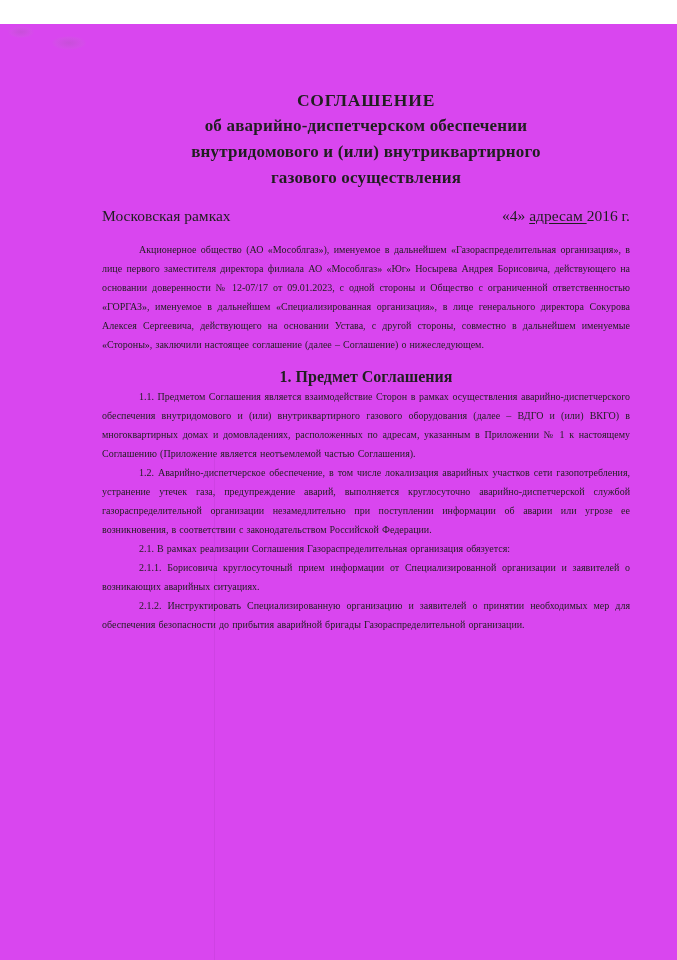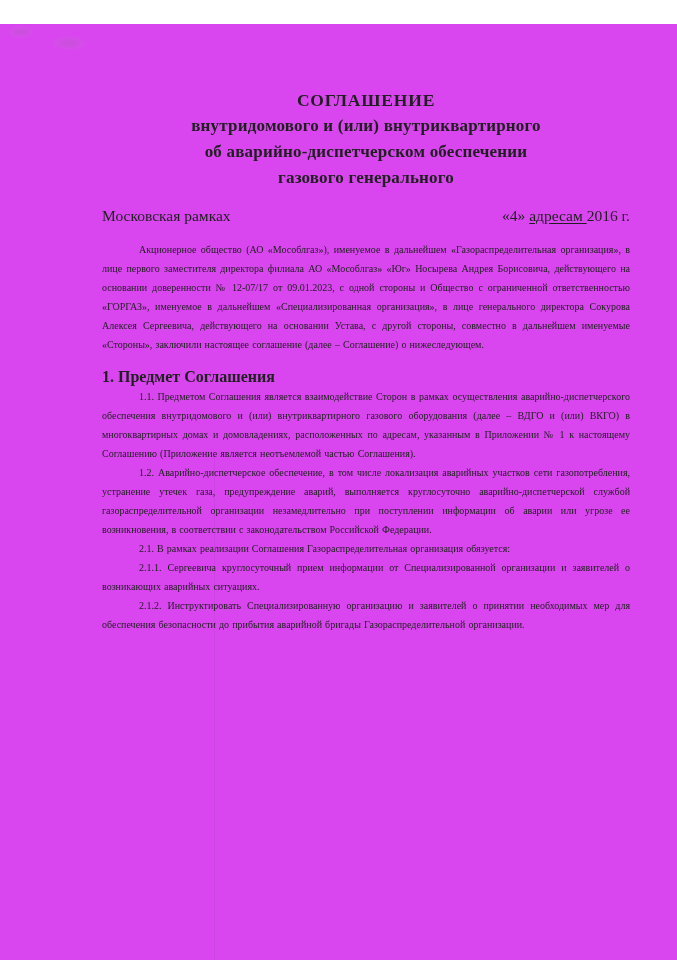--- a/index.html
+++ b/index.html
@@ -80,48 +80,49 @@
     text-align: justify;
     text-indent: 37px;
     word-spacing: 0.06em;
   }
   .preamble { margin-top: 14px; }
   .section-heading {
     margin: 13px 0 0 0;
     font-size: 16px;
     font-weight: bold;
     line-height: 20px;
+    text-align: center;
   }
   .section-heading.gap-large { margin-top: 29px; }
 </style>
 </head>
 <body>
 
 <div class="page">
 
   <div class="smudge s1"></div>
   <div class="smudge s2"></div>
   <div class="vline"></div>
   <div class="page-edge"></div>
 
   <header class="title-block">
     <div class="title-line main">СОГЛАШЕНИЕ</div>
+    <div class="title-line">об аварийно-диспетчерском обеспечении</div>
     <div class="title-line">внутридомового и (или) внутриквартирного</div>
-    <div class="title-line">об аварийно-диспетчерском обеспечении</div>
-    <div class="title-line">газового генерального</div>
+    <div class="title-line">газового осуществления</div>
   </header>
 
   <div class="meta-row">
     <span class="place">Московская рамках</span>
     <span class="date"><span style="white-space:pre">«4» </span><span class="underlined">адресам </span><span>2016 г.</span></span>
   </div>
 
   <p class="para preamble">Акционерное общество (АО «Мособлгаз»), именуемое в дальнейшем «Газораспределительная организация», в лице первого заместителя директора филиала АО «Мособлгаз» «Юг» Носырева Андрея Борисовича, действующего на основании доверенности № 12-07/17 от 09.01.2023, с одной стороны и Общество с ограниченной ответственностью «ГОРГАЗ», именуемое в дальнейшем «Специализированная организация», в лице генерального директора Сокурова Алексея Сергеевича, действующего на основании Устава, с другой стороны, совместно в дальнейшем именуемые «Стороны», заключили настоящее соглашение (далее – Соглашение) о нижеследующем.</p>
 
   <h2 class="section-heading">1. Предмет Соглашения</h2>
   <p class="para">1.1. Предметом Соглашения является взаимодействие Сторон в рамках осуществления аварийно-диспетчерского обеспечения внутридомового и (или) внутриквартирного газового оборудования (далее – ВДГО и (или) ВКГО) в многоквартирных домах и домовладениях, расположенных по адресам, указанным в Приложении № 1 к настоящему Соглашению (Приложение является неотъемлемой частью Соглашения).</p>
   <p class="para">1.2. Аварийно-диспетчерское обеспечение, в том числе локализация аварийных участков сети газопотребления, устранение утечек газа, предупреждение аварий, выполняется круглосуточно аварийно-диспетчерской службой газораспределительной организации незамедлительно при поступлении информации об аварии или угрозе ее возникновения, в соответствии с законодательством Российской Федерации.</p>
 
   <p class="para">2.1. В рамках реализации Соглашения Газораспределительная организация обязуется:</p>
-  <p class="para">2.1.1. Сергеевича круглосуточный прием информации от Специализированной организации и заявителей о возникающих аварийных ситуациях.</p>
+  <p class="para">2.1.1. Борисовича круглосуточный прием информации от Специализированной организации и заявителей о возникающих аварийных ситуациях.</p>
   <p class="para">2.1.2. Инструктировать Специализированную организацию и заявителей о принятии необходимых мер для обеспечения безопасности до прибытия аварийной бригады Газораспределительной организации.</p>
 
 </div>
 
 </body></html>

